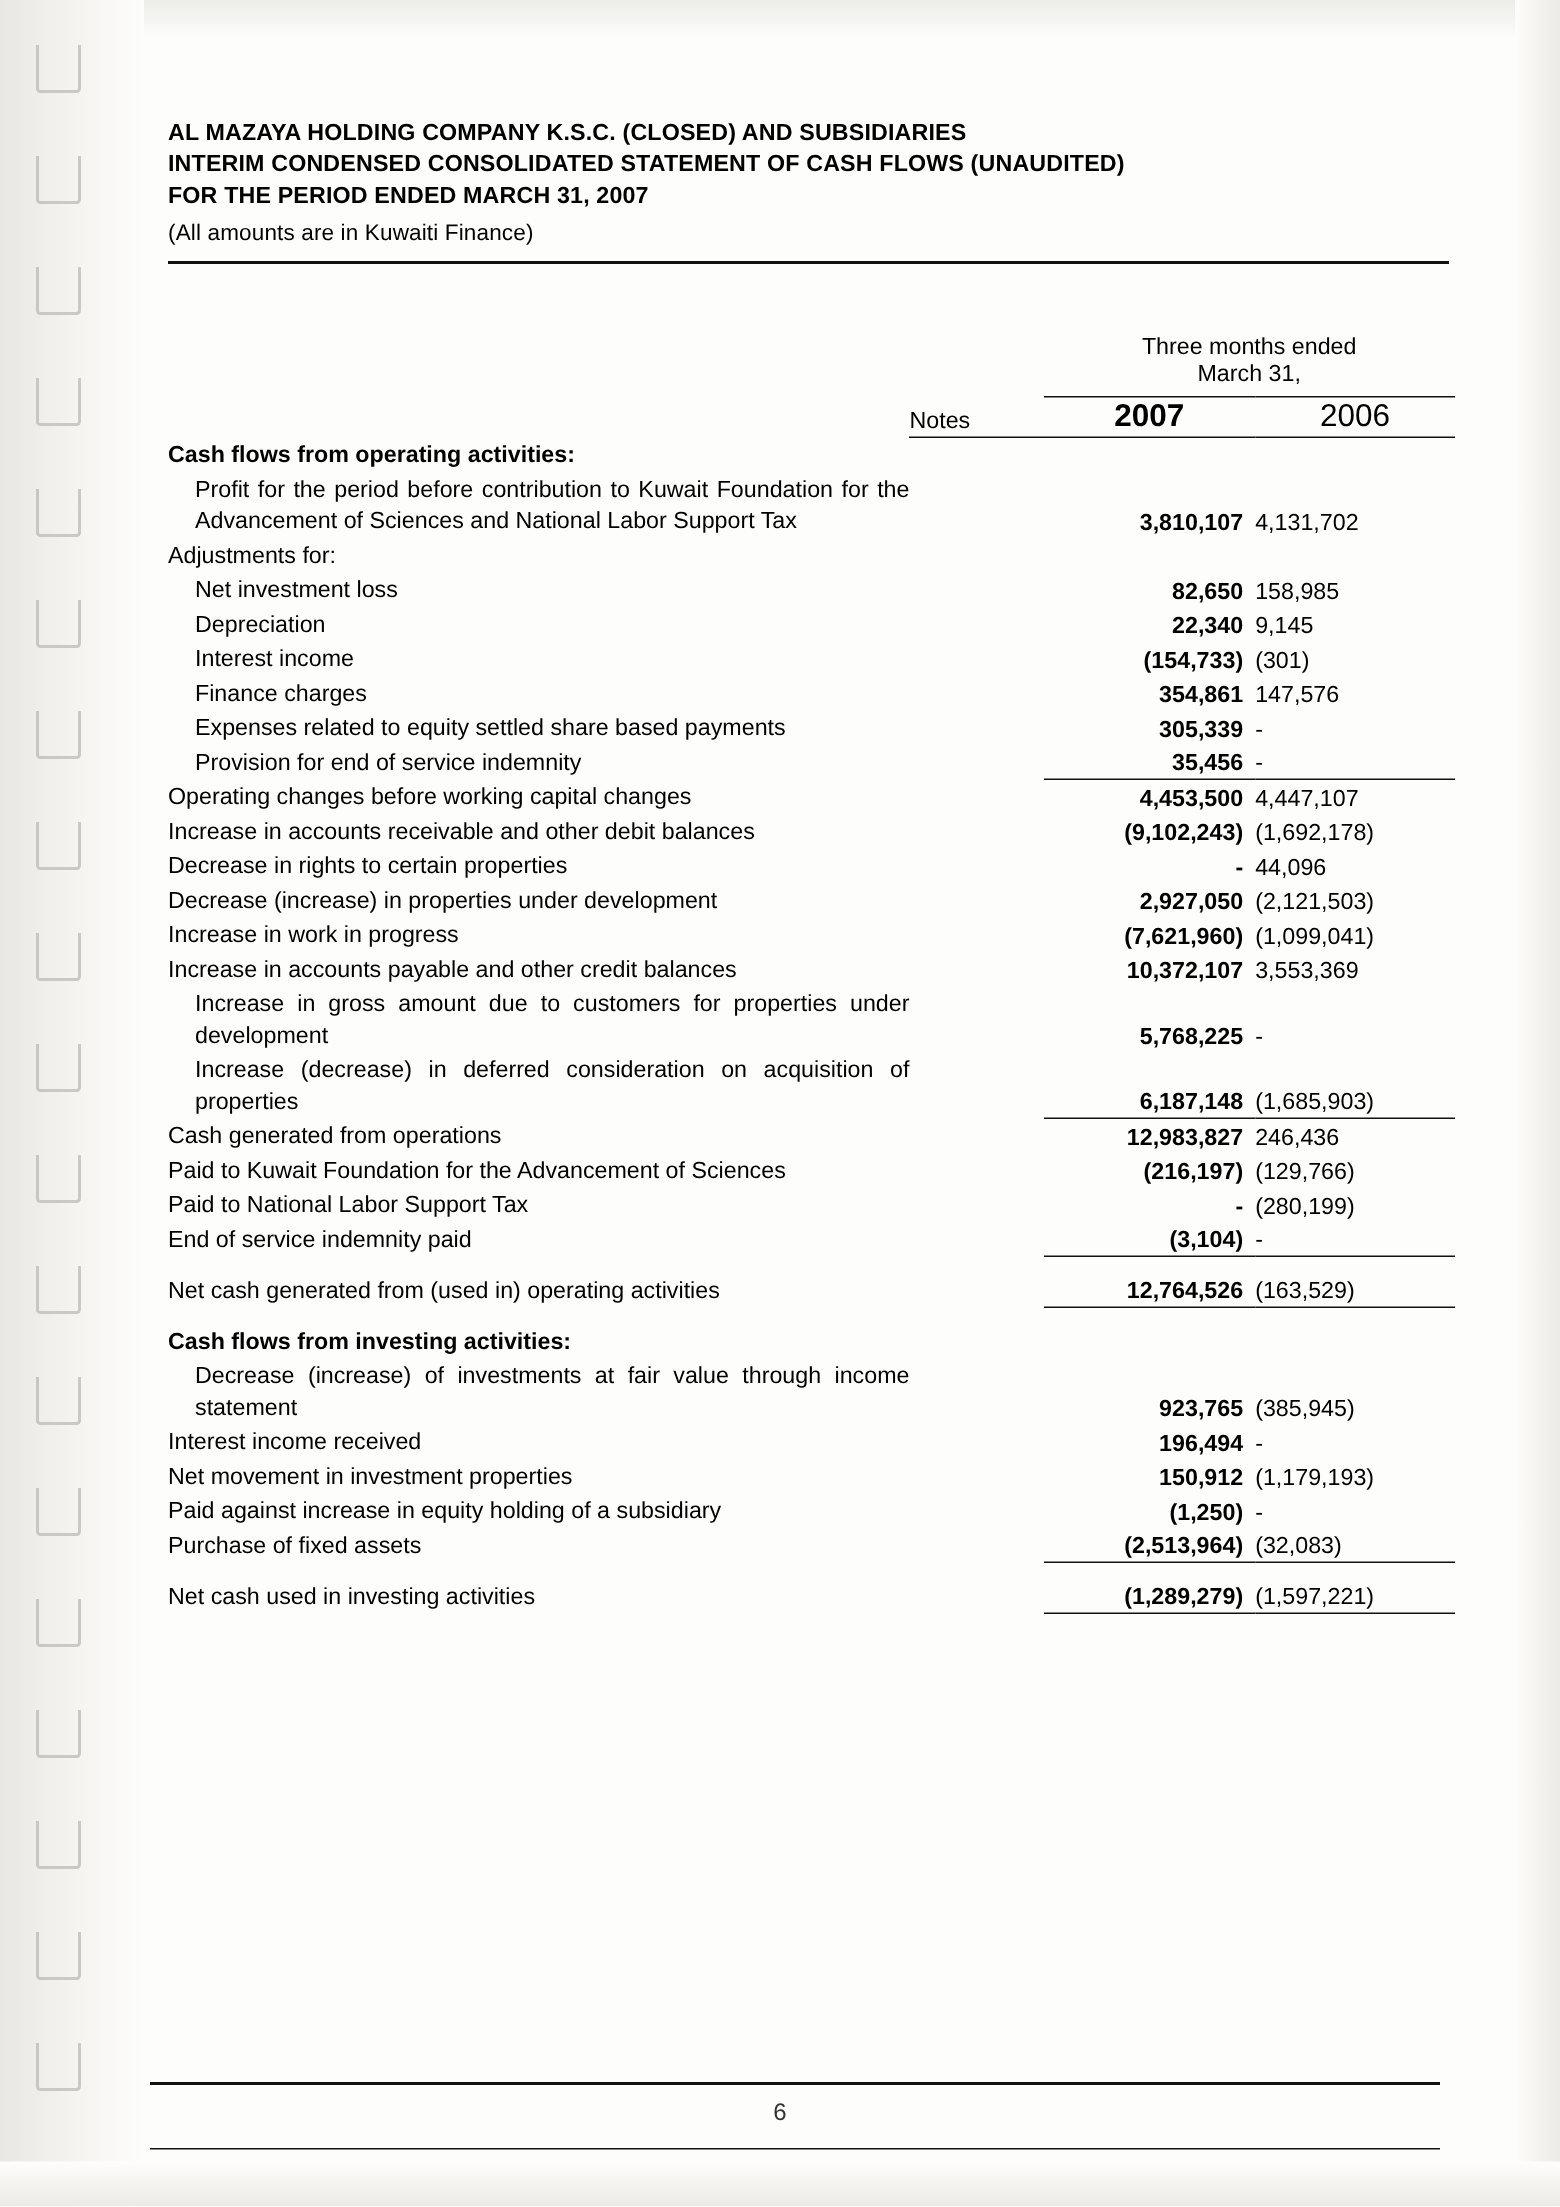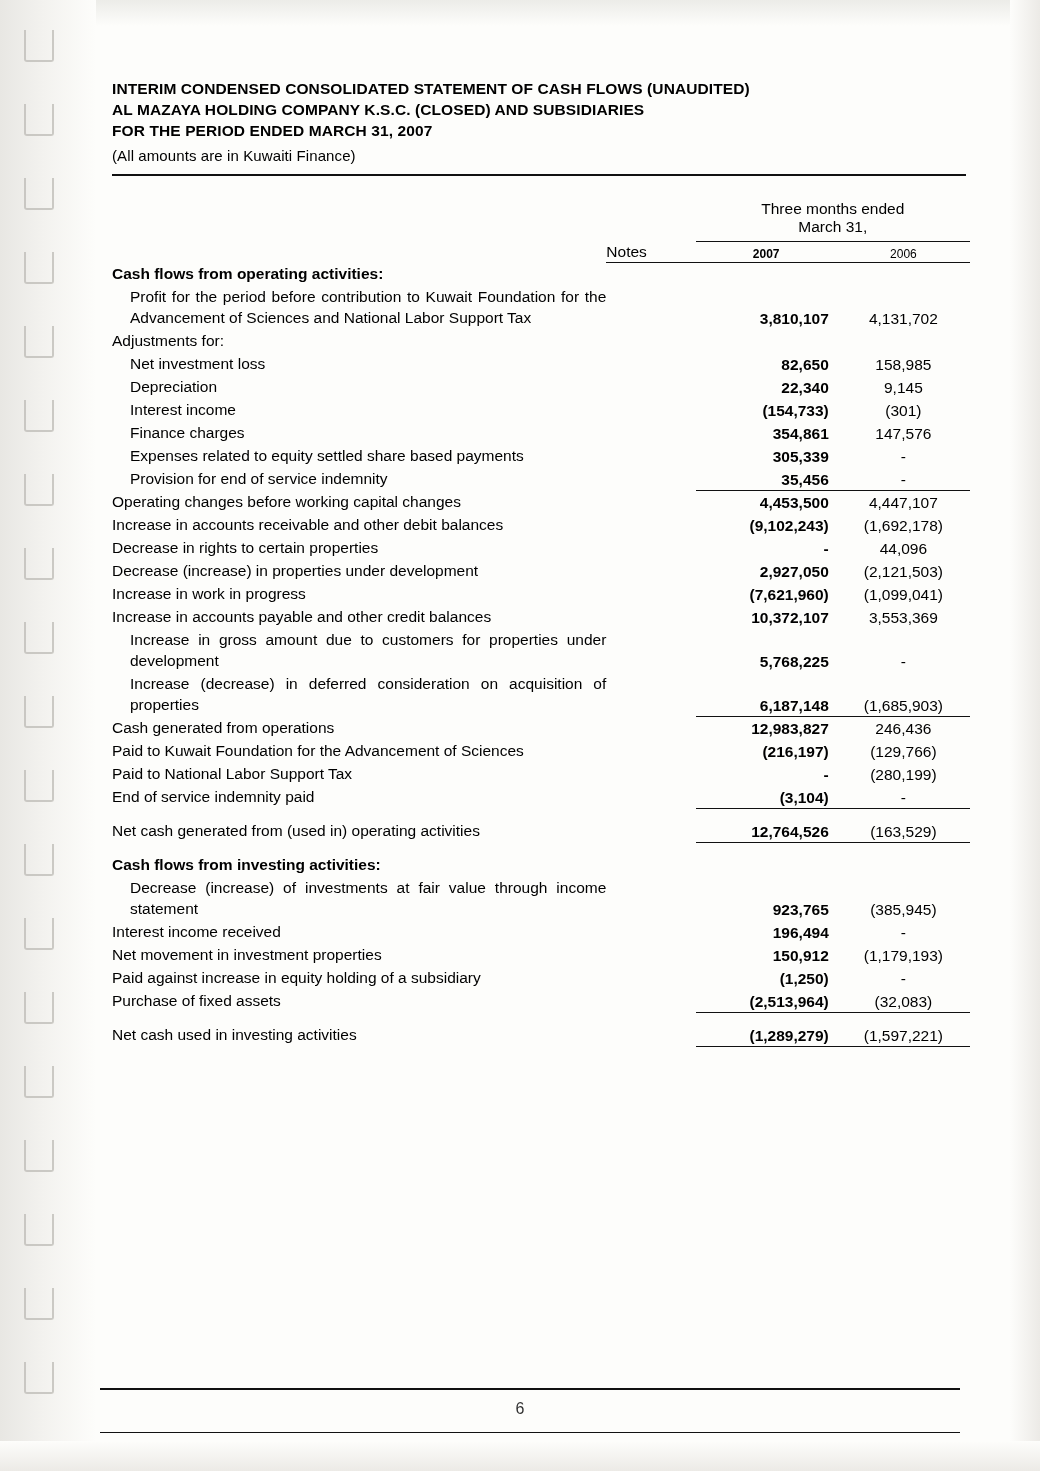--- a/index.html
+++ b/index.html
@@ -81,48 +81,48 @@
   }
   .rule {
     border: none;
     border-top: 2px solid #111;
     margin: 8px 0 0 0;
     width: 854px;
   }
   table.cf {
     border-collapse: collapse;
     width: 858px;
-    margin-top: 23px;
+    margin-top: 46px;
     font-size: 15.5px;
   }
   table.cf td, table.cf th {
     vertical-align: bottom;
     padding: 1px 0;
   }
   .col-label { width: 500px; }
   .col-notes { width: 90px; text-align: center; }
   .col-num  { width: 134px; text-align: right; padding-right: 8px !important; }
-  .col-num2 { width: 134px; text-align: center; padding-right: 0 !important; }
+  .col-num2 { width: 134px; text-align: left; padding-right: 0 !important; }
 
   .hdr-group {
     text-align: center;
     font-size: 15.5px;
     padding-bottom: 2px;
   }
   .hdr-group .l1 { display:block; }
   .hdr-group .l2 { display:block; }
   .hdr-underline td {
     border-bottom: 1.5px solid #111;
     height: 2px;
     padding: 0;
   }
   .hdr-year {
     text-align: center;
     font-weight: bold;
-    font-size: 12px;
+    font-size: 21px;
     padding-bottom: 2px;
   }
   .hdr-year.prev { font-weight: normal; }
   .hdr-notes {
     font-size: 15.5px;
     padding-bottom: 2px;
   }
   .bordered-bottom { border-bottom: 1.5px solid #111; }
   .section-title {
     font-weight: bold;
@@ -186,22 +186,22 @@
       <div class="hole" style="top: 962px;"></div>
       <div class="hole" style="top: 1036px;"></div>
       <div class="hole" style="top: 1110px;"></div>
       <div class="hole" style="top: 1184px;"></div>
       <div class="hole" style="top: 1258px;"></div>
       <div class="hole" style="top: 1332px;"></div>
     </div>
 
   <div class="content">
     <div class="title-block">
+      <div>AL MAZAYA HOLDING COMPANY K.S.C. (CLOSED) AND SUBSIDIARIES</div>
       <div>INTERIM CONDENSED CONSOLIDATED STATEMENT OF CASH FLOWS (UNAUDITED)</div>
-      <div>AL MAZAYA HOLDING COMPANY K.S.C. (CLOSED) AND SUBSIDIARIES</div>
       <div>FOR THE PERIOD ENDED MARCH 31, 2007</div>
       <div class="subtitle">(All amounts are in Kuwaiti Finance)</div>
     </div>
     <hr class="rule">
 
     <table class="cf">
       <colgroup>
         <col class="col-label">
           <col class="col-notes">
           <col class="col-num">

